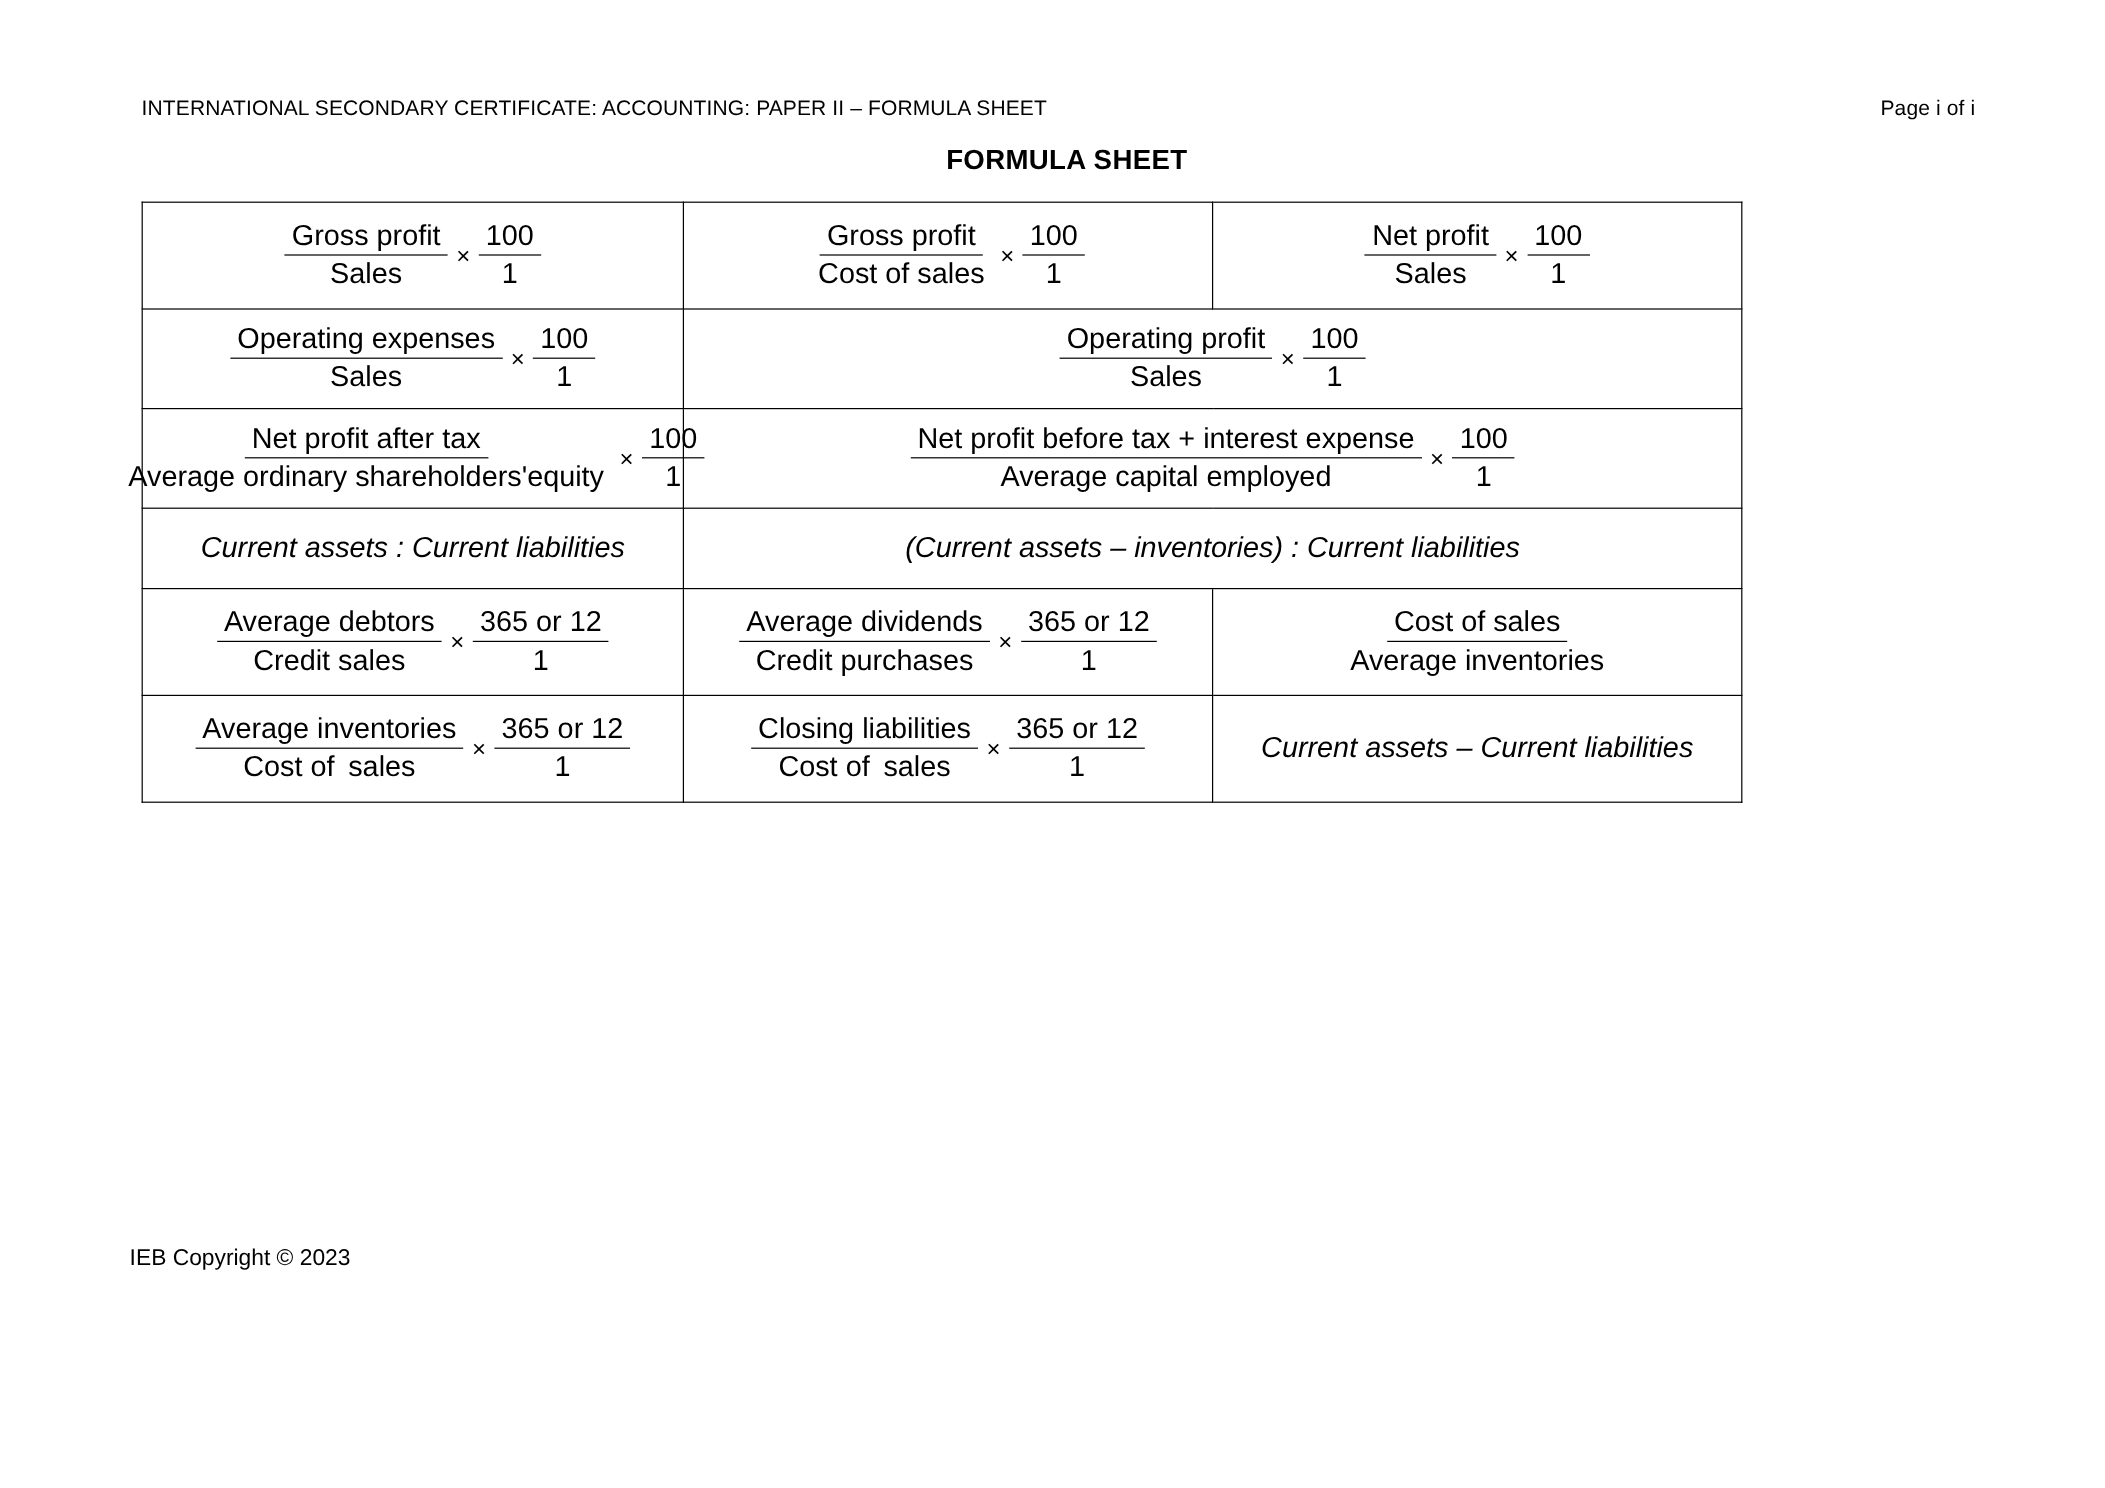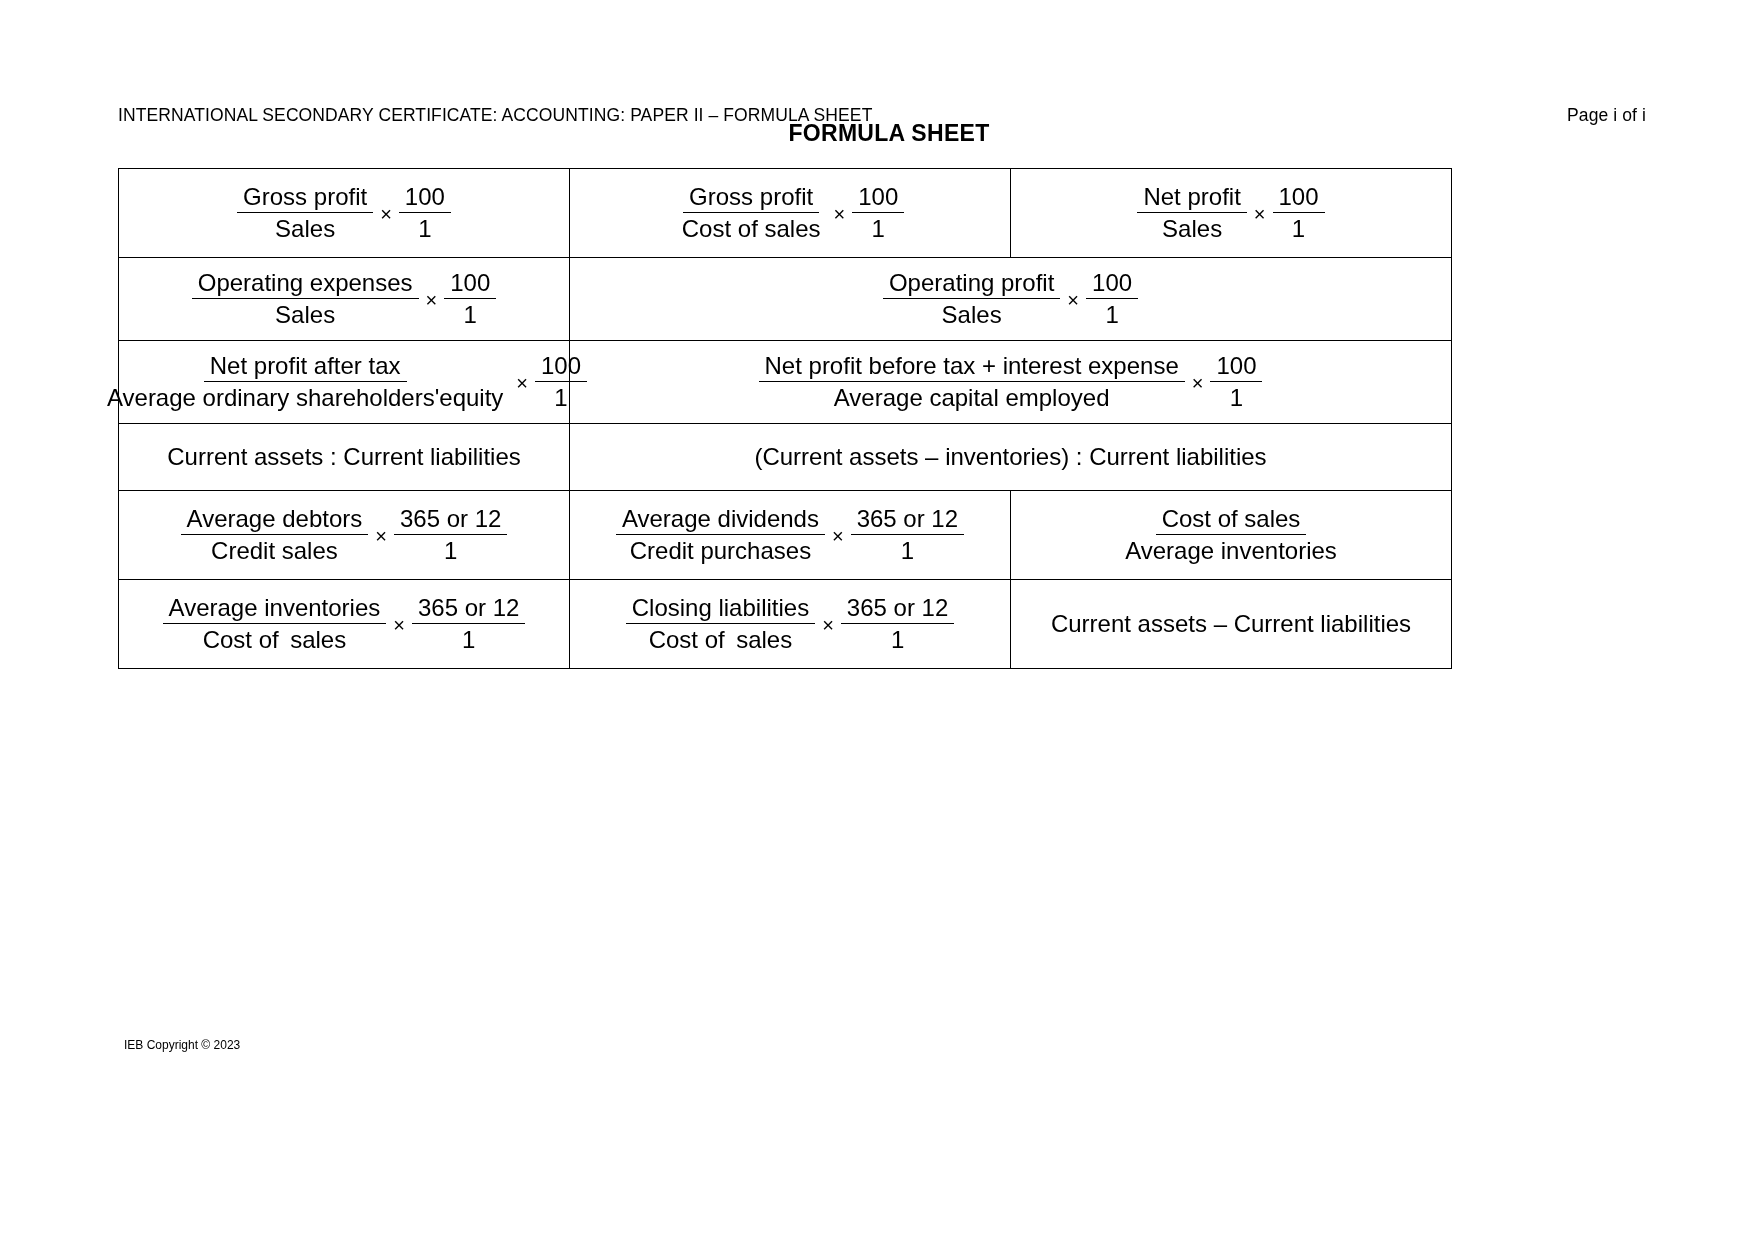--- a/index.html
+++ b/index.html
@@ -28,40 +28,40 @@
     left: 118px;
     right: 108px;
     display: flex;
     justify-content: space-between;
     align-items: baseline;
     font-size: 17.5px;
     letter-spacing: 0.1px;
     text-align: right;
   }
   .header-left { white-space: nowrap; }
-  .header-right { white-space: nowrap; margin-top: 25px; }
+  .header-right { white-space: nowrap; }
 
   .doc-title {
     position: absolute;
     top: 120px;
     left: 0;
     width: 100%;
     text-align: center;
     font-size: 23px;
     font-weight: bold;
     letter-spacing: 0.3px;
     padding-left: 12px;
   }
 
   
   .footer {
     position: absolute;
-    left: 124px;
+    left: 108px;
     top: 1038px;
-    font-size: 12px;
+    font-size: 19px;
   }
 
   
   .formula-table {
     position: absolute;
     left: 118px;
     top: 168px;
     width: 1330px;
     border-collapse: collapse;
     table-layout: fixed;
@@ -104,20 +104,21 @@
     display: inline-block;
     margin: 0 7px;
     font-size: 20px;
     line-height: 1;
     position: relative;
     top: 1px;
   }
   .plain {
     white-space: nowrap;
     display: inline-block;
+    font-style: italic;
   }
 
   .r1 td { height: 88px; }
   .r2 td { height: 82px; }
   .r3 td { height: 82px; }
   .r4 td { height: 66px; }
   .r5 td { height: 88px; }
   .r6 td { height: 88px; }
   .r7 td { height: 66px; }
   .r8 td { height: 84px; }

